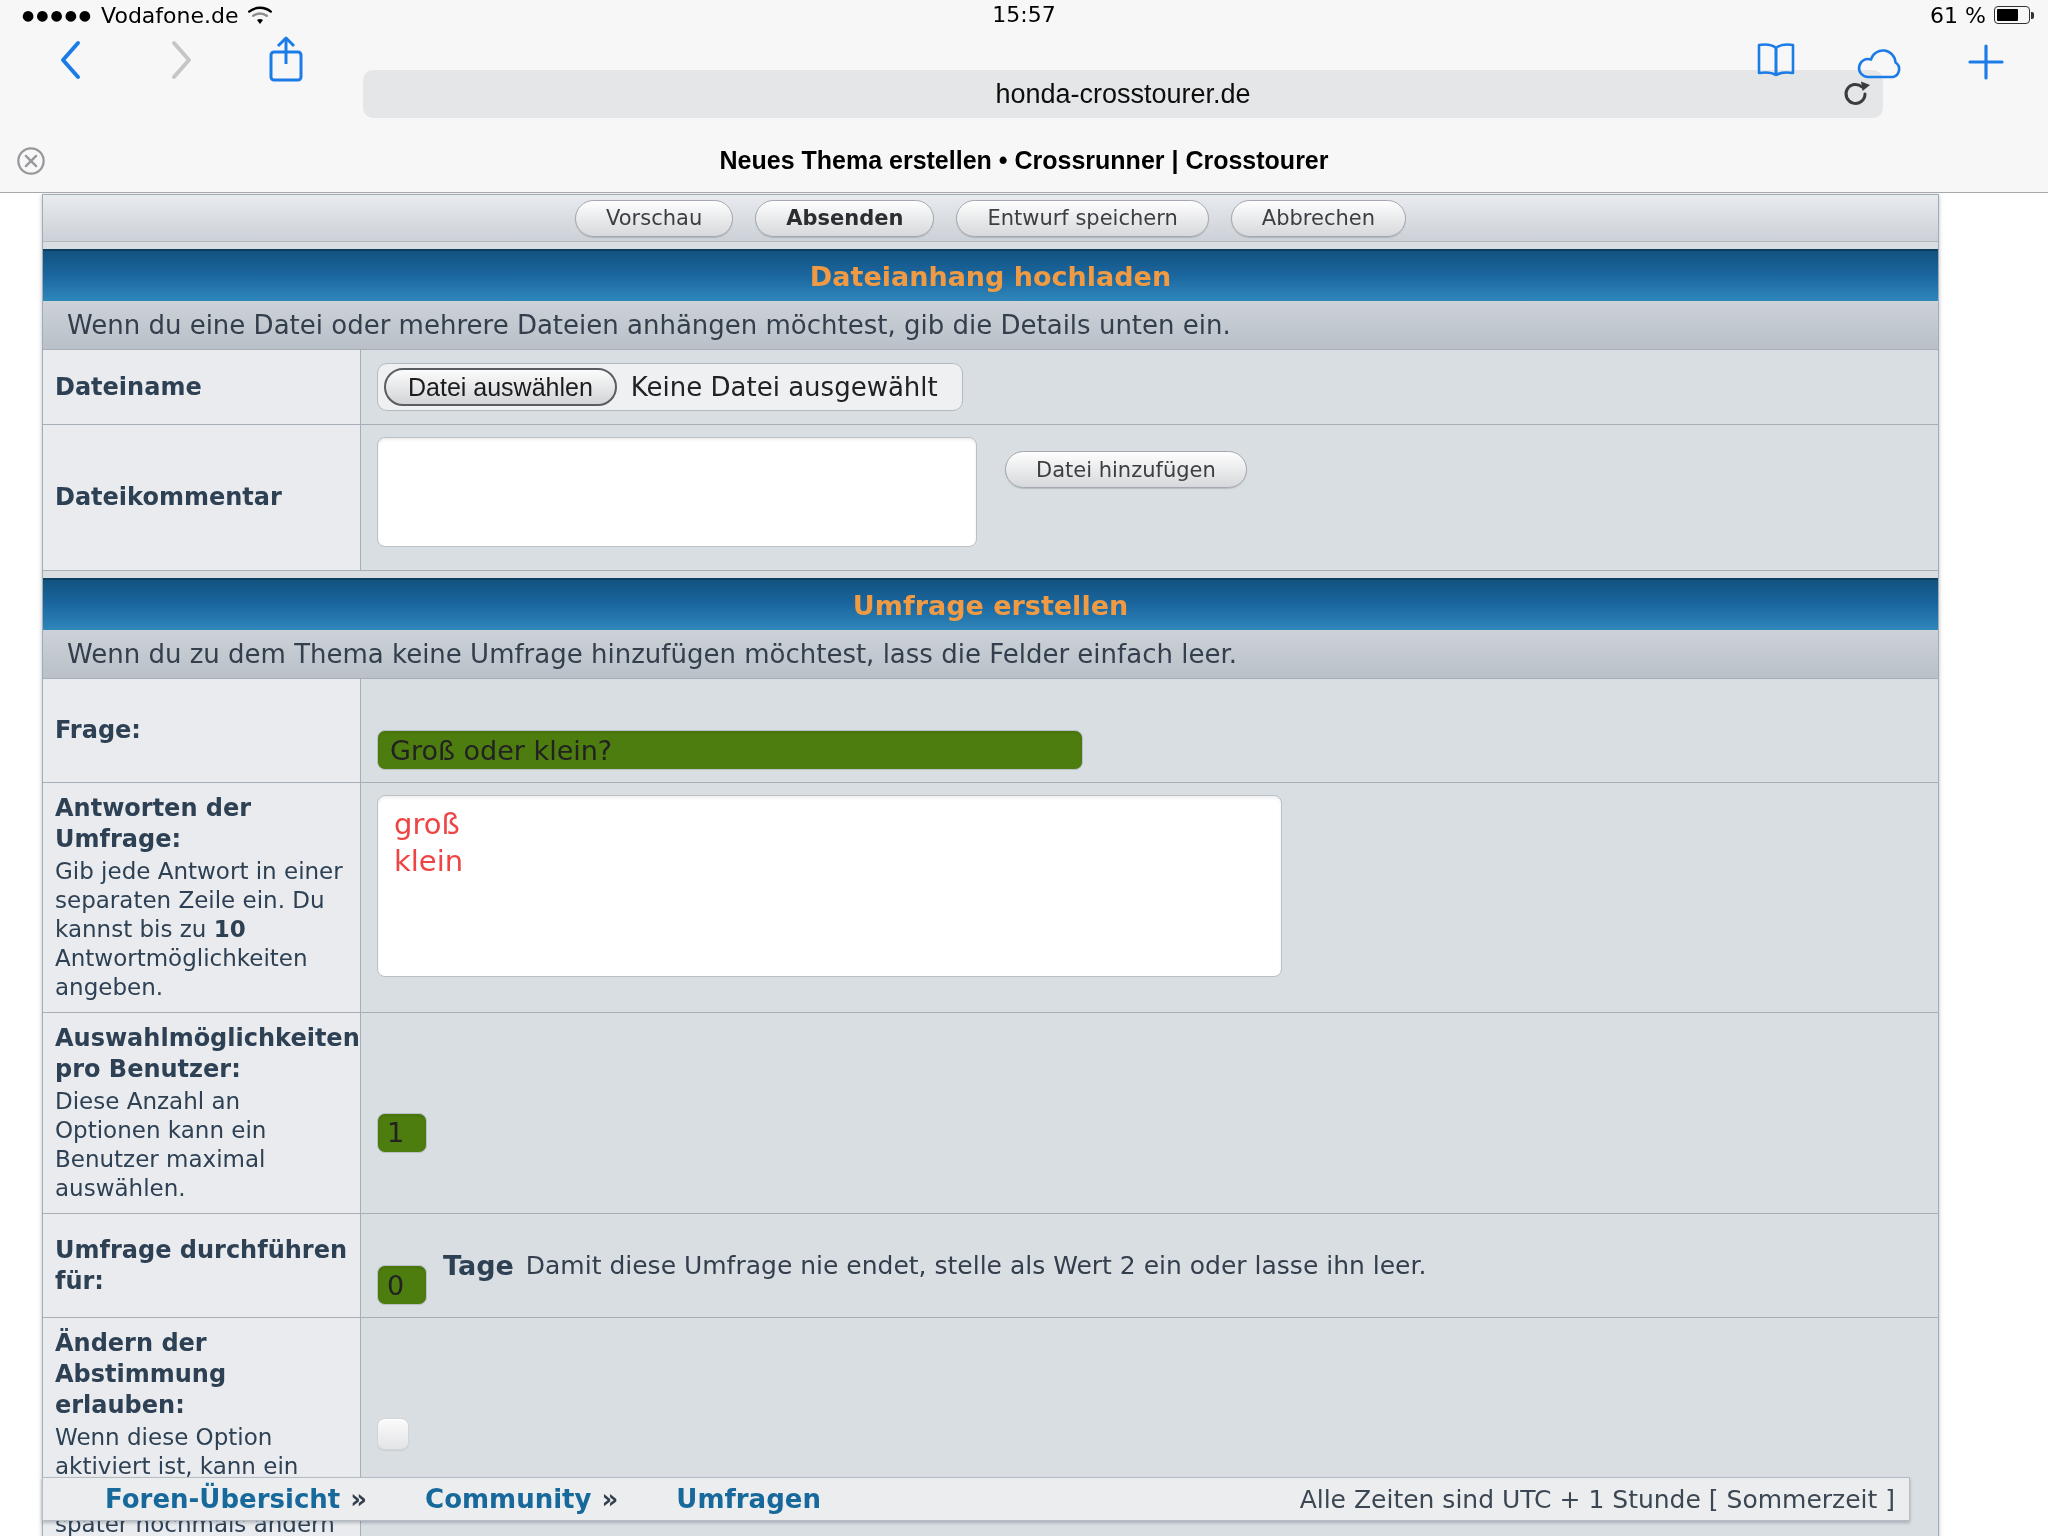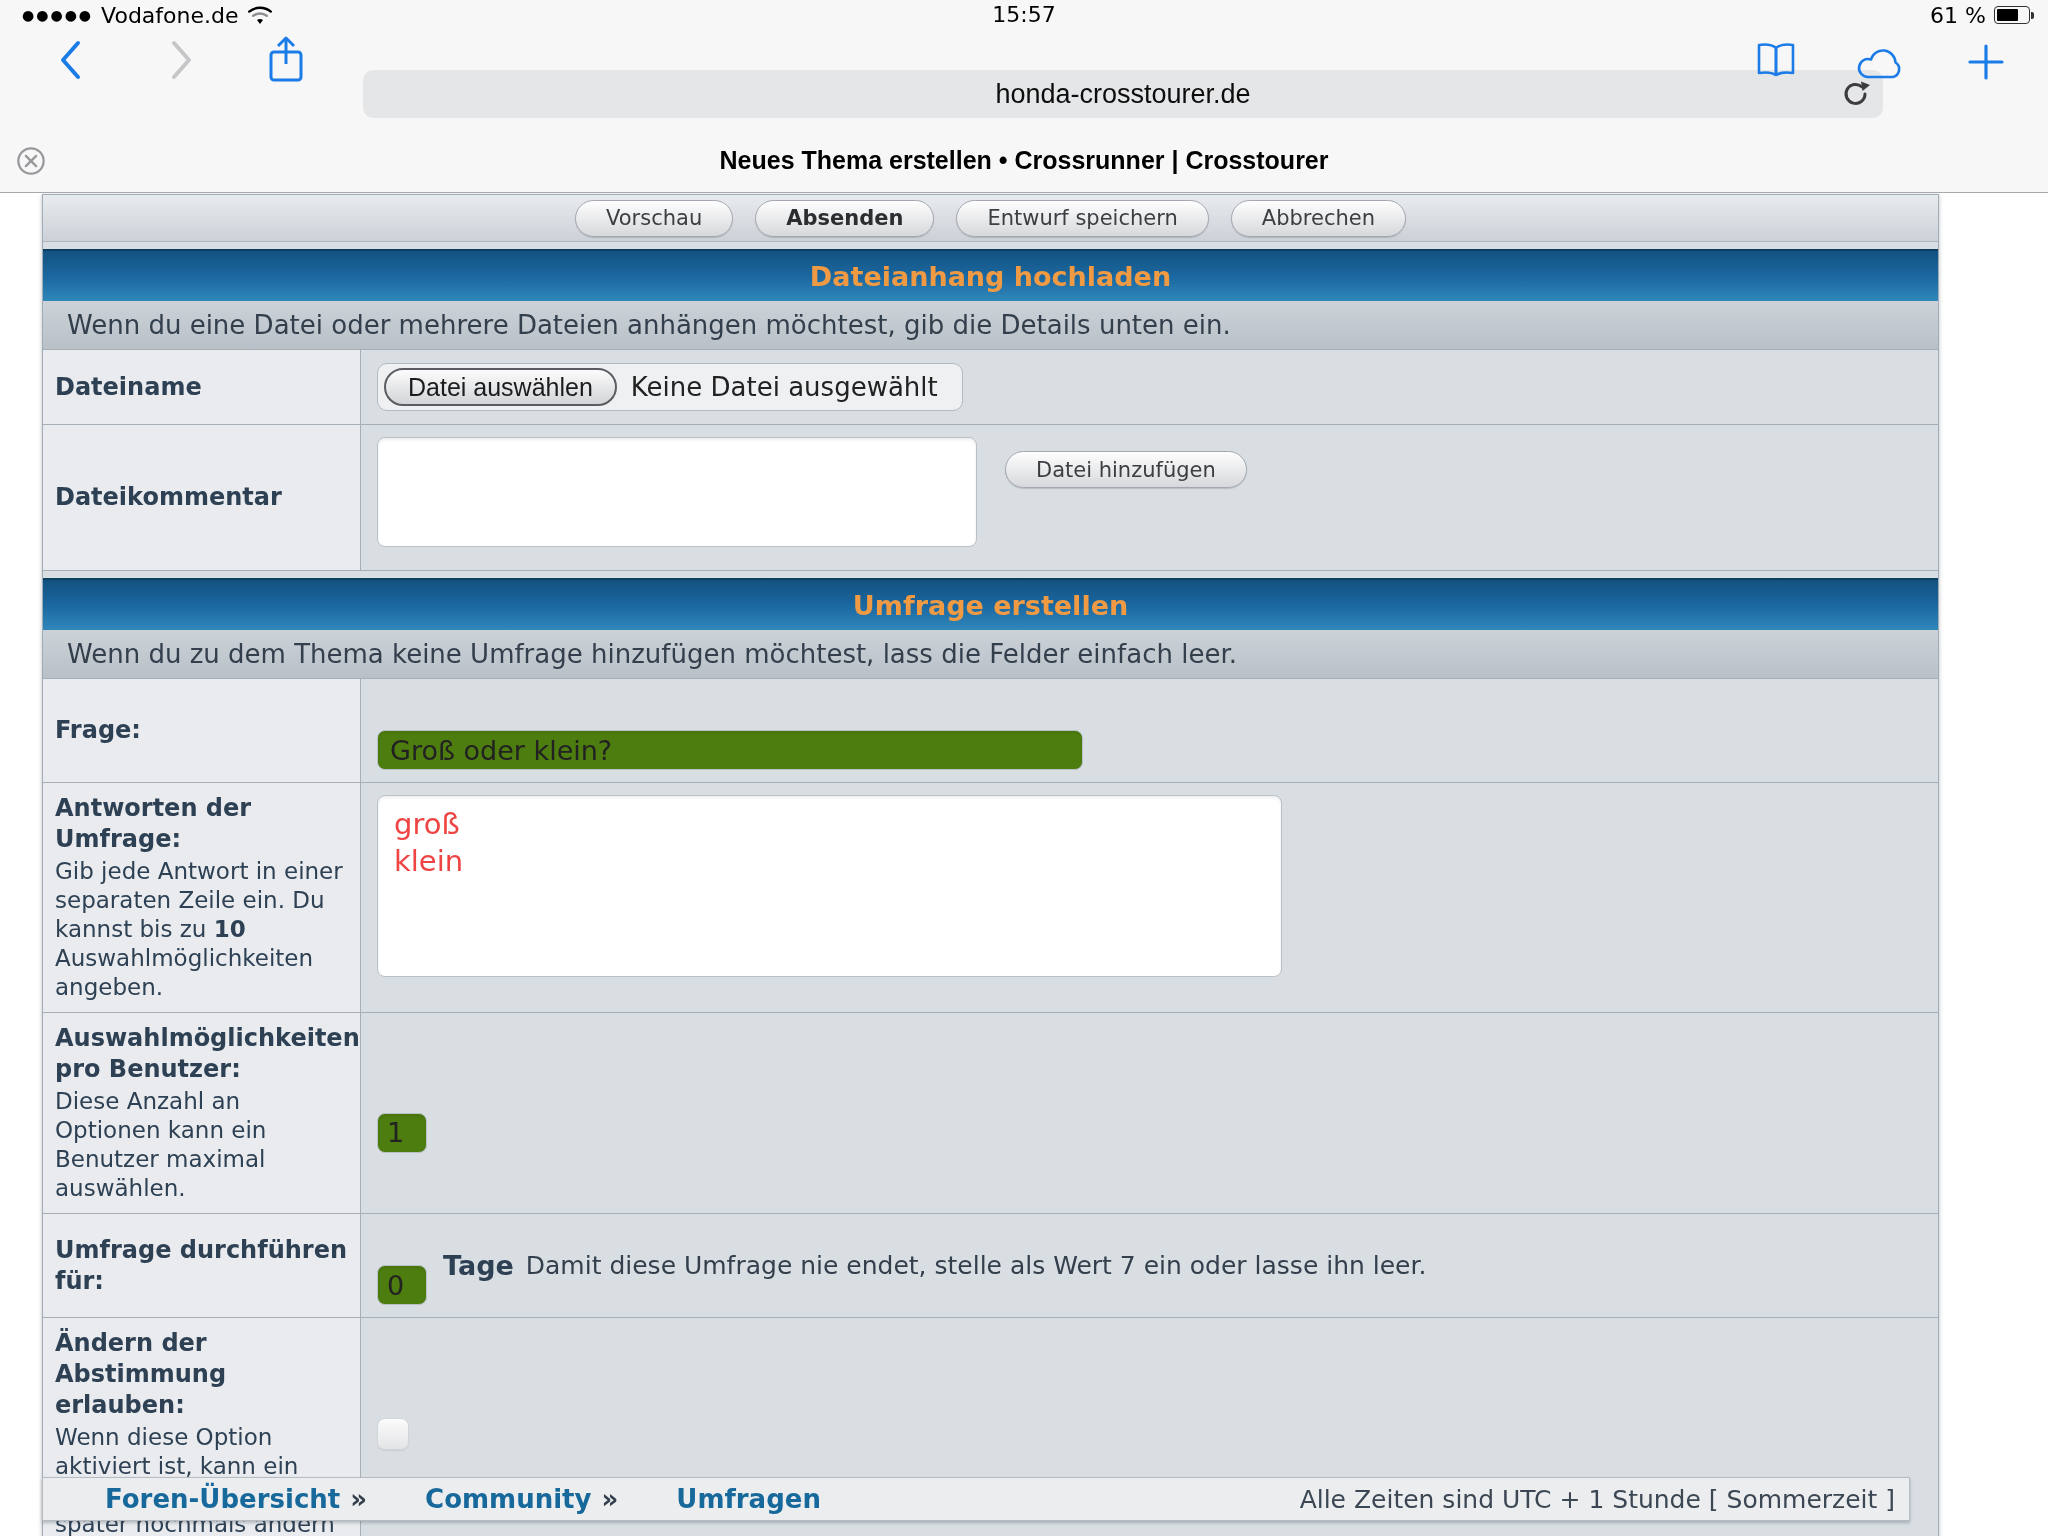--- a/index.html
+++ b/index.html
@@ -206,21 +206,21 @@
       <div class="label-title">Frage:</div>
     </div>
     <div class="content-cell v-center">
       <input class="text-input question-input" value="Groß oder klein?" style="">
     </div>
   </div>
 
   <div class="form-row" style="min-height:219px">
     <div class="label-cell">
       <div class="label-title">Antworten der Umfrage:</div>
-      <div class="label-hint"><span>Gib jede Antwort in einer separaten Zeile ein. Du kannst bis zu </span><b>10</b><span> Auswahlmöglichkeiten angeben.</span></div>
+      <div class="label-hint"><span>Gib jede Antwort in einer separaten Zeile ein. Du kannst bis zu </span><b>10</b><span> Antwortmöglichkeiten angeben.</span></div>
     </div>
     <div class="content-cell">
       <textarea class="answers-area" style="">groß
 klein</textarea>
     </div>
   </div>
 
   <div class="form-row" style="min-height:162px">
     <div class="label-cell">
       <div class="label-title">Auswahlmöglichkeiten pro Benutzer:</div>
@@ -231,21 +231,21 @@
     </div>
   </div>
 
   <div class="form-row" style="min-height:71px">
     <div class="label-cell v-center">
       <div class="label-title">Umfrage durchführen für:</div>
     </div>
     <div class="content-cell v-center">
       <input class="text-input num-input" value="0" style="">
       <span class="unit">Tage</span>
-      <span class="inline-hint">Damit diese Umfrage nie endet, stelle als Wert 7 ein oder lasse ihn leer.</span>
+      <span class="inline-hint">Damit diese Umfrage nie endet, stelle als Wert 2 ein oder lasse ihn leer.</span>
     </div>
   </div>
 
   <div class="form-row" style="min-height:204px;border-bottom:none">
     <div class="label-cell">
       <div class="label-title">Ändern der Abstimmung erlauben:</div>
       <div class="label-hint">Wenn diese Option aktiviert ist, kann ein Benutzer seine Antwort später nochmals ändern</div>
     </div>
     <div class="content-cell v-center">
       <div class="checkbox"></div>

